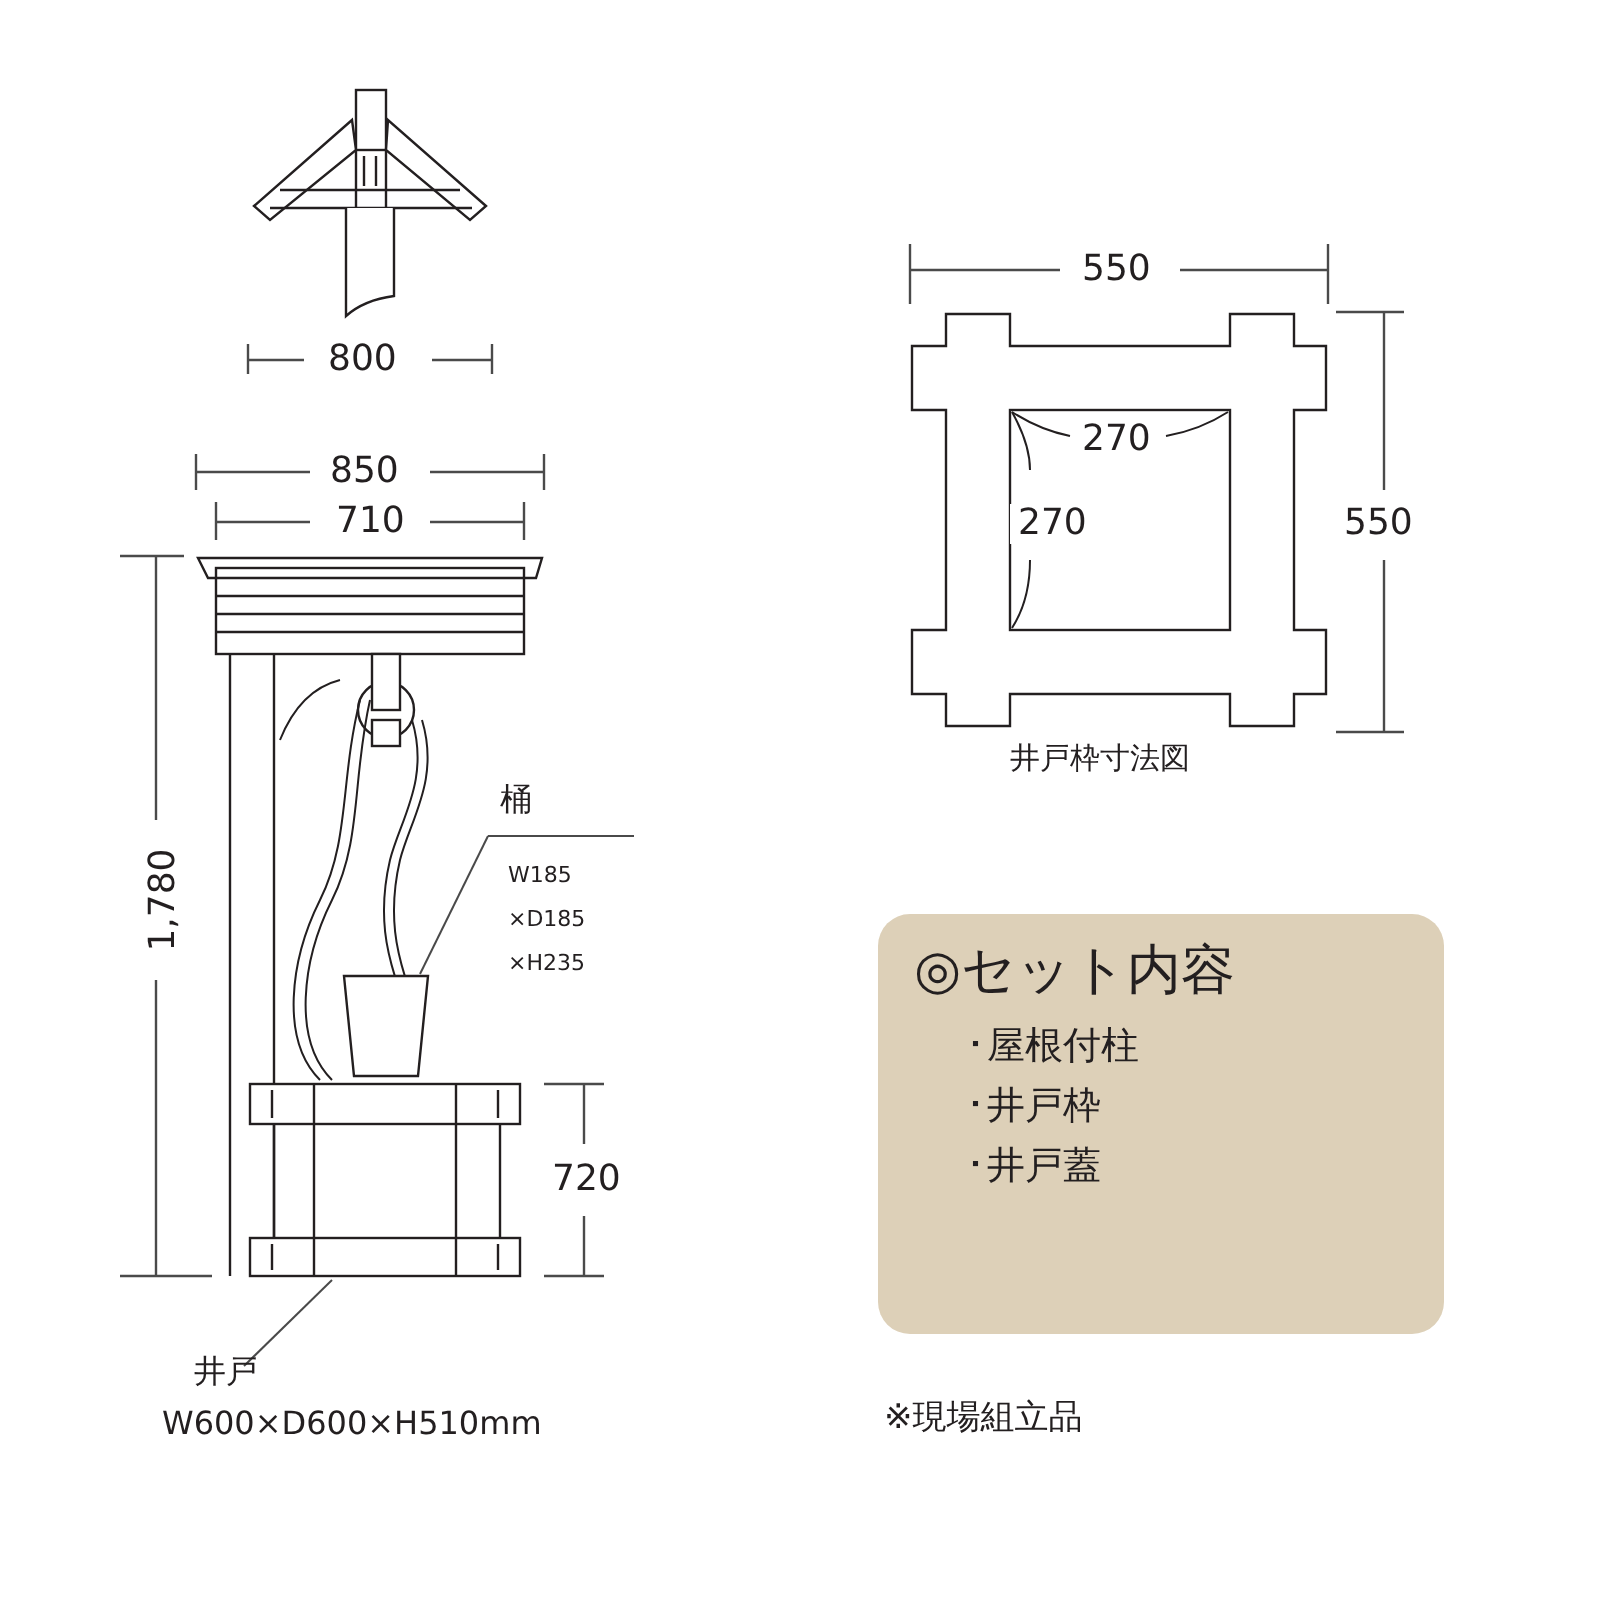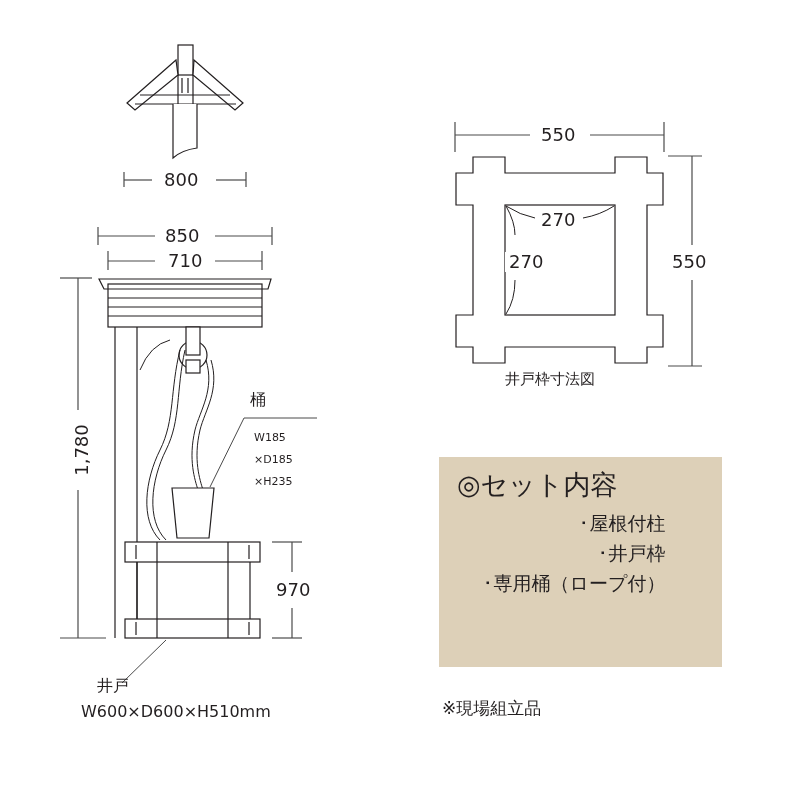--- a/index.html
+++ b/index.html
@@ -4,24 +4,24 @@
   <style>
     html, body { margin: 0; padding: 0; background: #ffffff; }
     body { width: 800px; height: 800px; position: relative; overflow: hidden;
            font-family: "DejaVu Sans", "Liberation Sans", sans-serif; color: #231f20; }
     .drawing { position: absolute; left: 0; top: 0; width: 800px; height: 800px; }
     .lbl { position: absolute; white-space: nowrap; color: #231f20; }
     .dim { font-size: 18px; background: #fff; padding: 0 4px; line-height: 20px; }
     .vert { transform: rotate(-90deg); transform-origin: center; }
     .bucket-spec { font-size: 11px; line-height: 22px; }
     .set-panel { position: absolute; left: 439px; top: 457px; width: 283px; height: 210px;
-                 background: #ddd0b8; }
+                 background: #ddd0b8; border-radius: 16px; }
     .set-title { position: absolute; left: 18px; top: 10px; font-size: 27px; letter-spacing: 0; }
     .set-list { position: absolute; left: 44px; top: 51px; margin: 0; padding: 0; list-style: none; }
-    .set-list li { font-size: 19px; line-height: 30px; text-align: right; }
+    .set-list li { font-size: 19px; line-height: 30px; }
     .set-list li::before { content: "･"; margin-right: 1px; }
     .note { font-size: 17px; }
     .caption { font-size: 15px; }
   </style>
 </head>
 <body>
 
 <svg class="drawing" viewBox="0 0 800 800" fill="none" stroke="#231f20" stroke-width="1.2">
 
   <g>
@@ -129,21 +129,21 @@
       <line x1="692" y1="156" x2="692" y2="245"></line>
       <line x1="692" y1="280" x2="692" y2="366"></line>
     </g>
   </g>
 </svg>
 
 <span class="lbl dim" style="left:160px; top:170px;">800</span>
 <span class="lbl dim" style="left:161px; top:226px;">850</span>
 <span class="lbl dim" style="left:164px; top:251px;">710</span>
 <span class="lbl dim vert" style="left:52px; top:440px;">1,780</span>
-<span class="lbl dim" style="left:272px; top:580px;">970</span>
+<span class="lbl dim" style="left:272px; top:580px;">720</span>
 
 <span class="lbl" style="left:250px; top:390px; font-size:16px;">桶</span>
 <div class="lbl bucket-spec" style="left:254px; top:427px;">
   <div>W185</div>
   <div>×D185</div>
   <div>×H235</div>
 </div>
 
 <span class="lbl" style="left:81px; top:676px; font-size:16px;margin-left:16px;">井戸</span>
 <span class="lbl" style="left:81px; top:702px; font-size:16px;">W600×D600×H510mm</span>
@@ -152,17 +152,17 @@
 <span class="lbl dim" style="left:668px; top:252px;">550</span>
 <span class="lbl dim" style="left:537px; top:210px;">270</span>
 <span class="lbl dim" style="left:505px; top:252px;">270</span>
 <span class="lbl caption" style="left:505px; top:370px;">井戸枠寸法図</span>
 
 <div class="set-panel">
   <div class="set-title lbl">◎セット内容</div>
   <ul class="set-list">
     <li>屋根付柱</li>
     <li>井戸枠</li>
-    <li>専用桶（ロープ付）</li>
+    <li>井戸蓋</li>
   </ul>
 </div>
 
 <span class="lbl note" style="left:442px; top:697px;">※現場組立品</span>
 
 </body></html>

